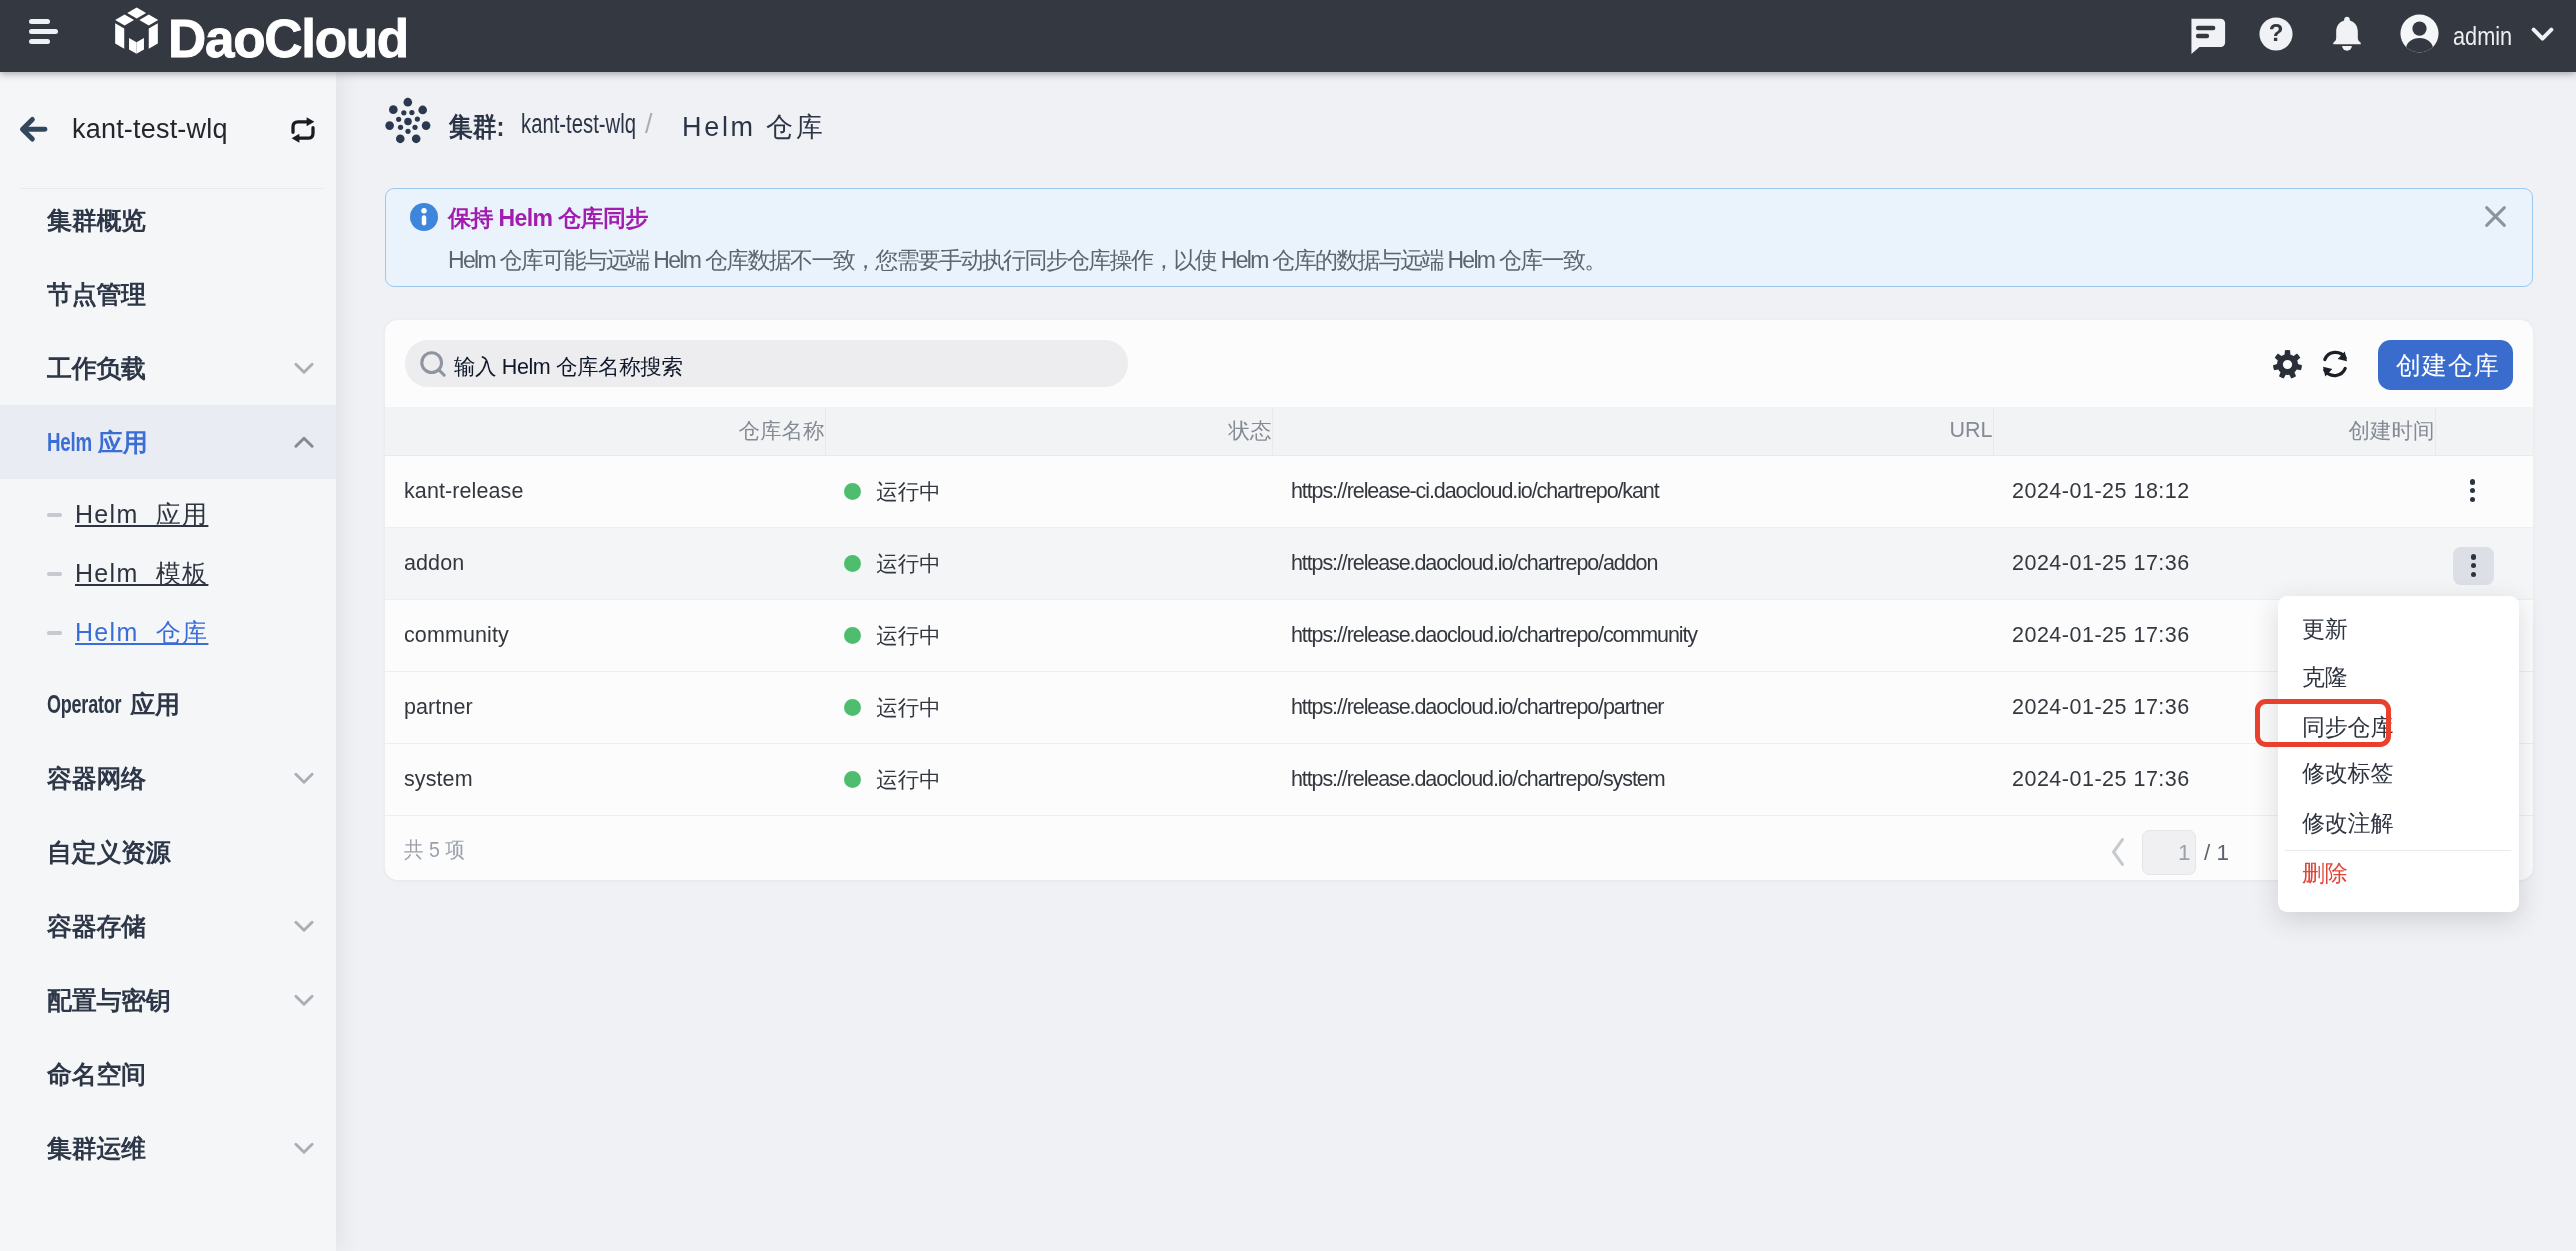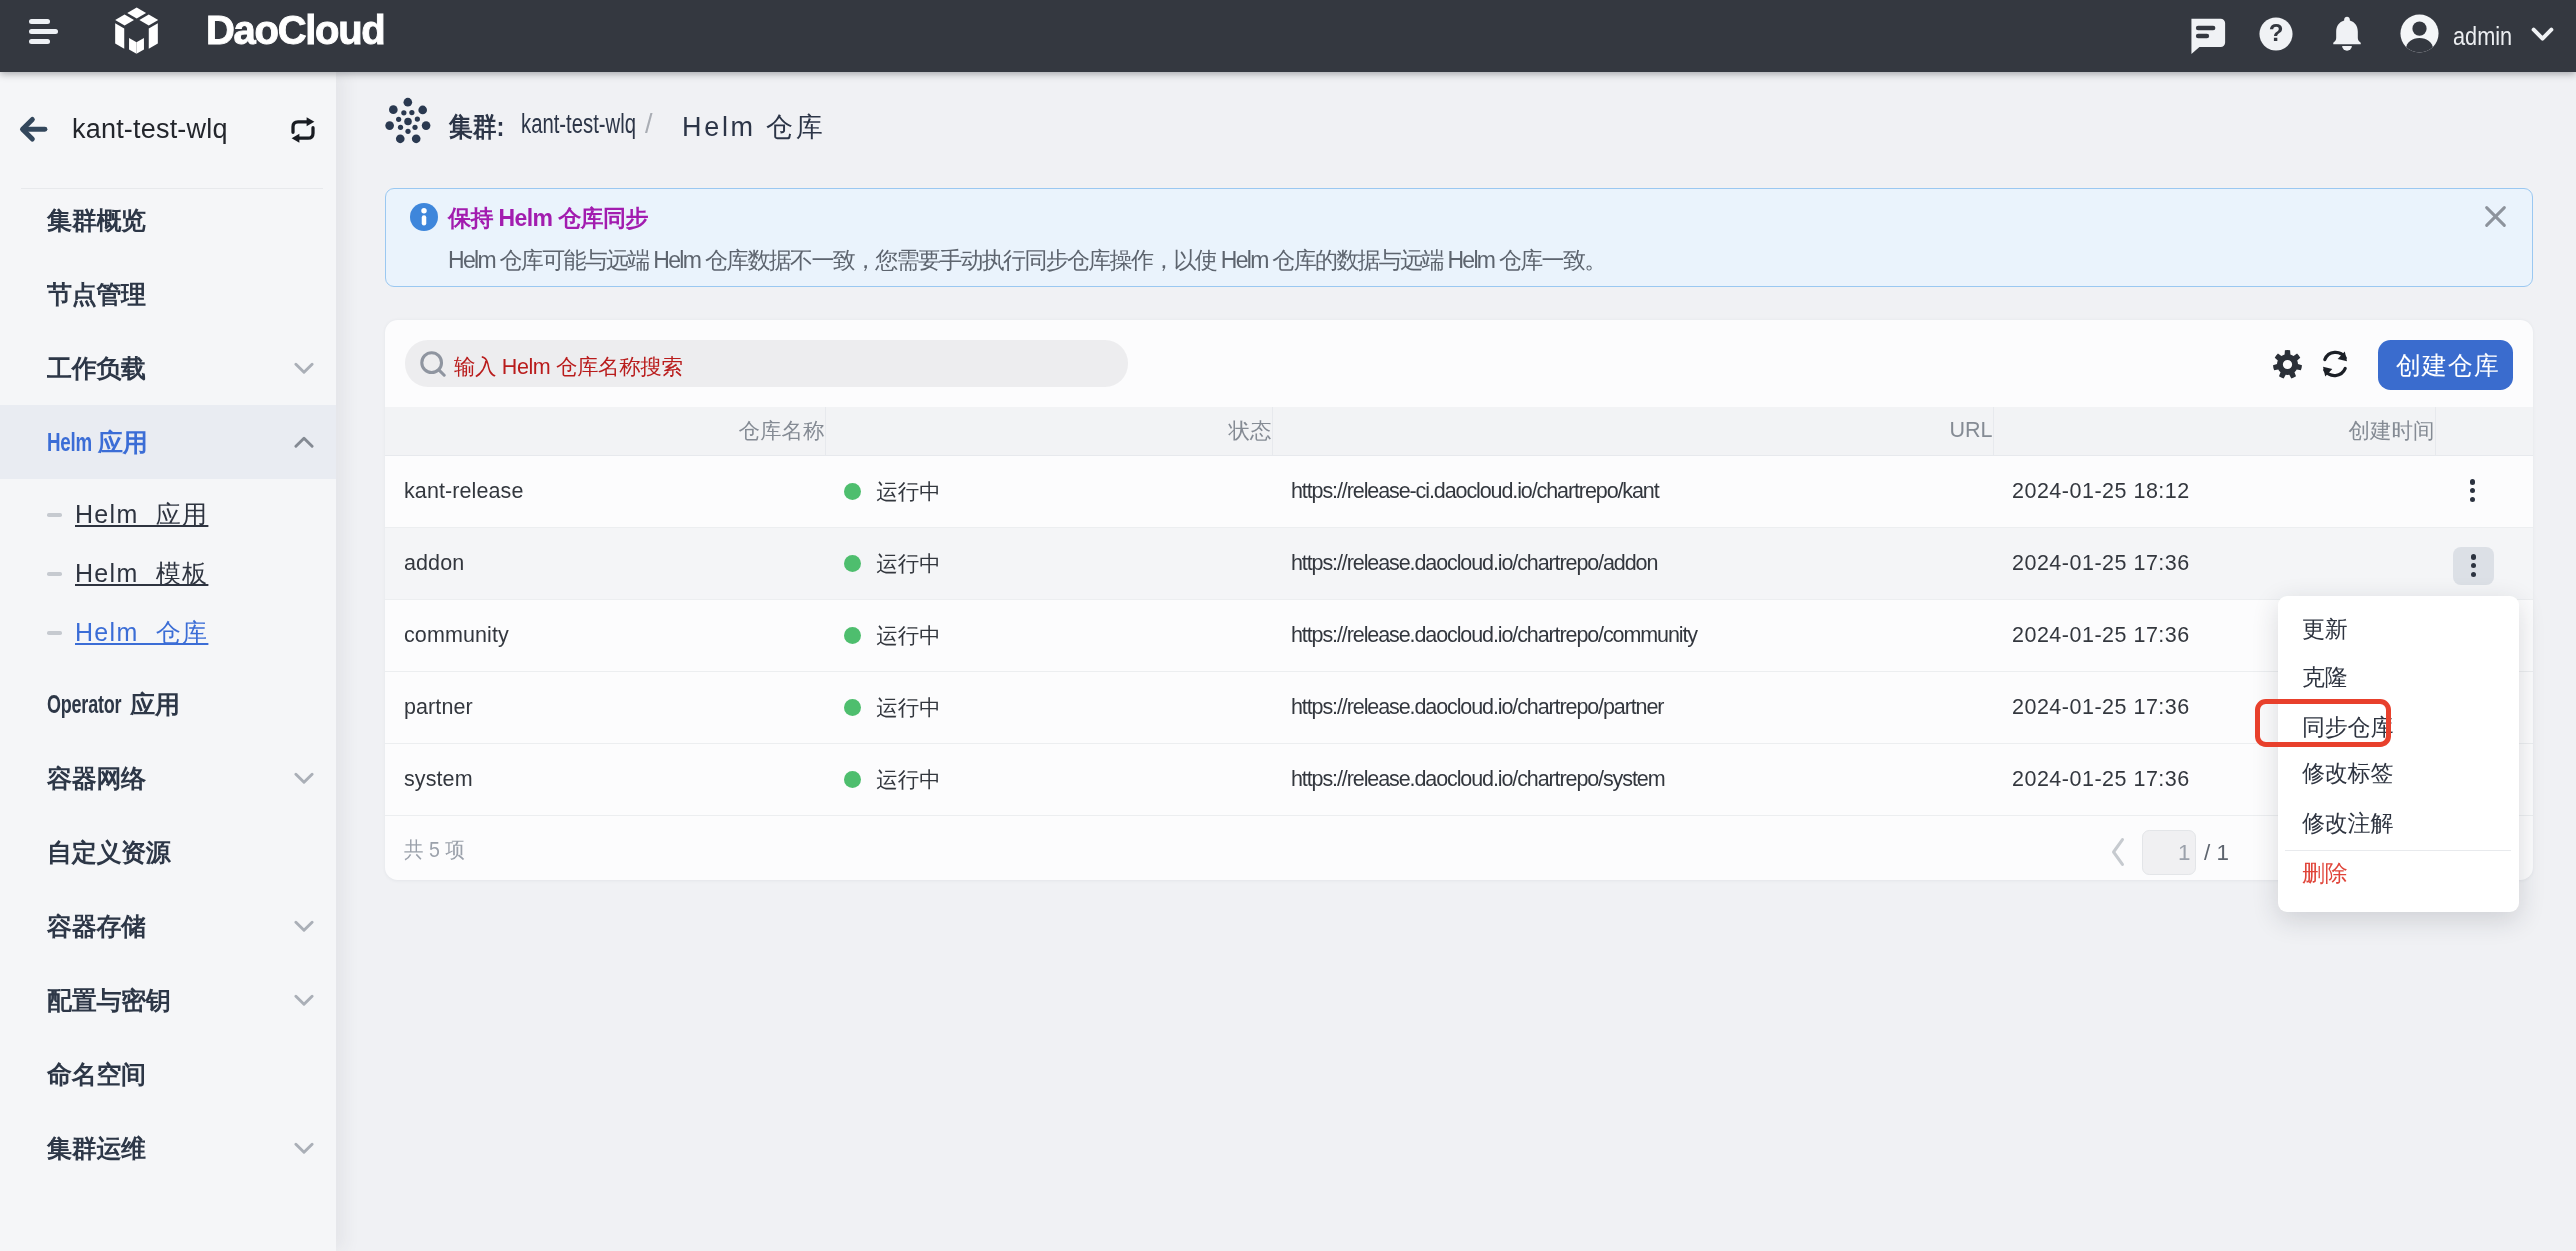--- a/index.html
+++ b/index.html
@@ -5,21 +5,21 @@
 <style>
   * { margin:0; padding:0; box-sizing:border-box; }
   html,body { width:2576px; height:1251px; overflow:hidden; }
   body { font-family:"Liberation Sans", sans-serif; background:#f0f1f4; position:relative; }
   .abs { position:absolute; }
   .sx { display:inline-block; transform-origin:0 50%; }
 
   
   .topbar { position:absolute; left:0; top:0; width:2576px; height:72px; background:#343840; box-shadow:0 1.8px 7.2px rgba(20,24,32,.35); z-index:50; }
   .hline { position:absolute; background:#eef1f5; border-radius:2.7px; height:4.5px; }
-  .logotext { position:absolute; left:168px; top:8px; color:#fff; font-size:40px; font-weight:bold; letter-spacing:-1.3px;margin-left:38px; -webkit-text-stroke:0.9px #fff; }
+  .logotext { position:absolute; left:168px; top:8px; color:#fff; font-size:53px; font-weight:bold; letter-spacing:-1.3px; -webkit-text-stroke:0.9px #fff; }
   .admin { position:absolute; left:2453px; top:21.5px; color:#eceef1; font-size:25px; transform:scaleX(.868); transform-origin:0 50%; }
 
   
   .sidebar { position:absolute; left:0; top:72px; width:336px; height:1179px; background:#f5f6f8; box-shadow:9px 0 16px rgba(45,50,65,.06); z-index:20; }
   .side-title { position:absolute; left:72px; top:42px; font-size:27px; font-weight:400; color:#23262c; letter-spacing:0.2px;}
   .side-divider { position:absolute; left:20.6px; top:116px; width:302px; height:0.9px; background:#e7e9ec; }
   .menu { position:absolute; left:0; top:111px; width:336px; }
   .mi { height:74px; display:flex; align-items:center; padding-left:47px; font-size:25px; font-weight:600; color:#2d3747; letter-spacing:-0.3px; position:relative; }
   .mi.sub { height:59px; font-weight:400; color:#2e3440; padding-left:75px; letter-spacing:1.3px; word-spacing:9px;text-decoration:underline; }
   .mi.sub .dash { position:absolute; left:47px; top:50%; margin-top:-1.8px; width:15.3px; height:3.6px; border-radius:1.8px; background:#c6cad0; }
@@ -29,21 +29,21 @@
   .gap7 { height:6.3px; } .gap6 { height:5.4px; }
 
   .crumbtext { position:absolute; top:109px; font-size:27px; color:#2c3547; }
 
   .alert { position:absolute; left:385px; top:188px; width:2148px; height:99px; background:#eaf3fc; border:1.8px solid #9ac8f1; border-radius:9px; }
   .alert-title { position:absolute; left:62px; top:14.4px; font-size:23px; font-weight:bold; color:#a21caf; letter-spacing:-0.6px;}
   .alert-body { position:absolute; left:62px; top:56px; font-size:23px; color:#5d646e; letter-spacing:-1.7px;}
 
   .card { position:absolute; left:385px; top:320px; width:2148px; height:560px; background:#fcfcfd; border-radius:12.6px; box-shadow:0 0.9px 3.6px rgba(40,45,60,.06); }
   .search { position:absolute; left:20px; top:20px; width:723px; height:47px; border-radius:23px; background:#ededef; }
-  .search-ph { position:absolute; left:49px; top:11.7px; font-size:21.5px; color:#b91c1c; letter-spacing:-0.4px; }
+  .search-ph { position:absolute; left:49px; top:11.7px; font-size:21.5px; color:#0f172a; letter-spacing:-0.4px; }
   .btn-create { position:absolute; right:20px; top:20px; width:135px; height:50px; border-radius:12.6px; background:#3a6cce; color:#fff; font-size:25px; display:flex; align-items:center; justify-content:center; letter-spacing:0.9px; text-indent:4.5px;}
 
   table.grid { position:absolute; left:0; top:87px; width:2148px; border-collapse:collapse; table-layout:fixed; }
   table.grid col.c1{width:440px;} table.grid col.c2{width:447px;} table.grid col.c3{width:721px;} table.grid col.c4{width:442px;} table.grid col.c5{width:98px;}
   table.grid th { height:48px; background:#f2f3f5; font-size:21.5px; font-weight:400; color:#858b94; text-align:right; padding:0 0 0 19px; border-right:1.8px solid #e7e9ed; border-bottom:0.9px solid #e7e9ed; }
   table.grid th:first-child{ border-radius:0; }
   table.grid th:last-child{ border-right:none; }
   table.grid td { height:72px; font-size:21.5px; color:#33373e; padding:0 0 0 19px; border-bottom:0.9px solid #eceef0; background:#fcfcfd; }
   td.cname { letter-spacing:0.1px; }
   td.curl { letter-spacing:-1.1px; }

